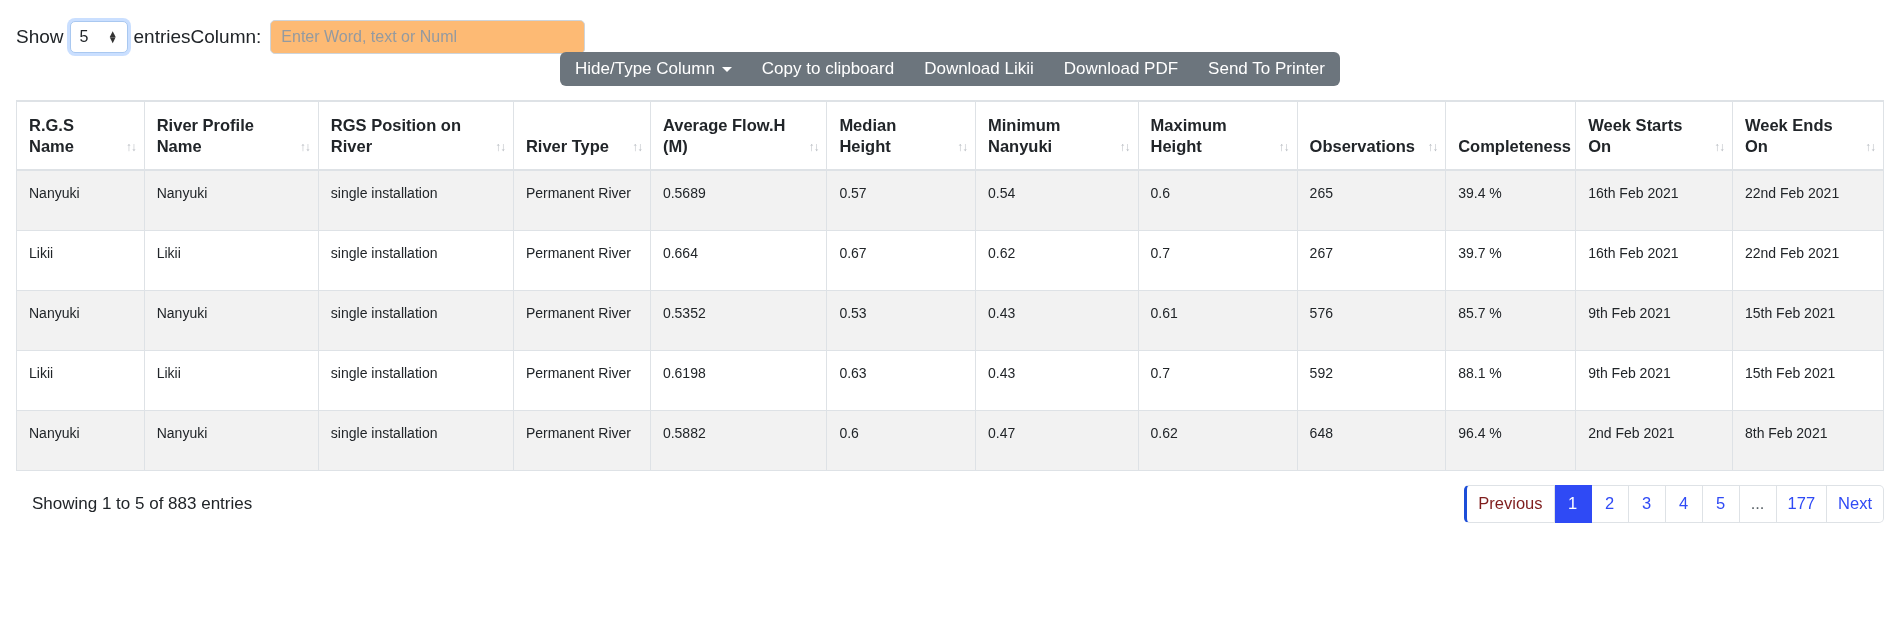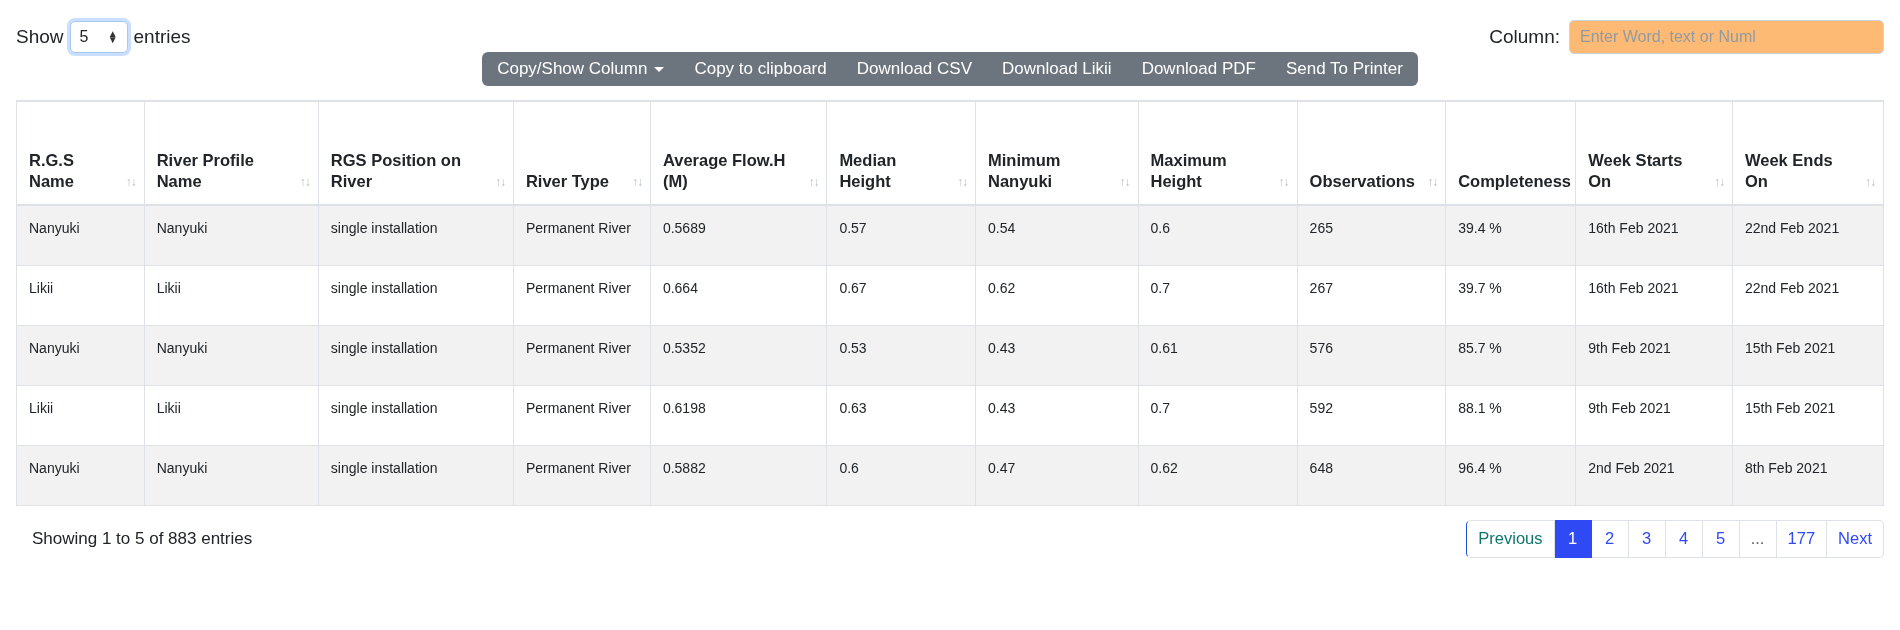--- a/index.html
+++ b/index.html
@@ -8,22 +8,22 @@
     width: 1900px; height: 630px;
     background: #ffffff;
     font-family: "Liberation Sans", sans-serif;
     color: #212529;
     overflow: hidden;
   }
   .page { width: 1900px; height: 630px; position: relative; padding: 0 16px; }
 
   
   .top-row {
-    display: flex; align-items: center; justify-content: space-between;
-    height: 56px; padding-top: 18px; gap: 44px;
+    display: flex; align-items: center; justify-content: flex-start;
+    height: 56px; padding-top: 18px;
   }
   .length-wrap { display: flex; align-items: center; font-size: 19px; color: #212529; }
   .length-wrap .lbl { white-space: nowrap; }
   .length-select {
     position: relative;
     margin: 0 6px;
     width: 58px; height: 32px;
     border: 1px solid #a9c8f0;
     border-radius: 5px;
     background: #fff;
@@ -82,21 +82,21 @@
     border-bottom: 2px solid #dee2e6;
     border-right: 1px solid #dee2e6;
     vertical-align: bottom;
     padding: 13px 12px 13px 12px;
     font-size: 16.5px; font-weight: bold;
     text-align: left; color: #212529;
     height: 68px;
     position: relative;
   }
   thead th:first-child { border-left: 1px solid #dee2e6; }
-  thead th .th-inner { display: block; padding-right: 22px; line-height: 1.25; margin-top: 35px; }
+  thead th .th-inner { display: block; padding-right: 22px; line-height: 1.25; }
   .sort-ic {
     position: absolute; right: 8px; bottom: 15px;
     font-size: 12px; color: #b8bcc2; letter-spacing: -1px;
     font-weight: normal;
   }
   tbody td {
     border-bottom: 1px solid #dee2e6;
     border-right: 1px solid #dee2e6;
     padding: 14px 12px;
     font-size: 14px; color: #212529;
@@ -122,21 +122,21 @@
   .info { font-size: 17px; color: #212529; }
   .pagination { display: flex; }
   .pg {
     min-width: 37px; height: 38px;
     border: 1px solid #dee2e6; border-left: 0;
     background: #fff; color: #2f4af5;
     font-size: 16.5px; font-family: "Liberation Sans", sans-serif;
     display: flex; align-items: center; justify-content: center;
     padding: 0 11px; cursor: pointer;
   }
-  .pg:first-child { border-left: 1px solid #1d4ed8; border-radius: 5px 0 0 5px; color: #0f766e; }
+  .pg:first-child { border-left: 3px solid #1d4ed8; border-radius: 5px 0 0 5px; color: #7f1d1d; }
   .pg:last-child { border-radius: 0 5px 5px 0; }
   .pg.active { background: #2f4af5; border-color: #2f4af5; color: #fff; }
   .pg.dots { color: #5a6268; }
 </style>
 </head>
 <body>
 
 <div class="page">
 
   <div class="top-row">
@@ -154,28 +154,25 @@
 
     <div class="search-wrap">
       <span class="lbl">Column:</span>
       <input class="search-input" type="text" placeholder="Enter Word, text or Numl" value="" style="">
     </div>
   </div>
 
   <div class="btn-bar-row">
     <div class="btn-bar">
         <button class="tb-btn">
-          <span>Copy/Show Column</span>
+          <span>Hide/Type Column</span>
           <span class="caret"></span>
         </button>
         <button class="tb-btn">
           <span>Copy to clipboard</span>
-        </button>
-        <button class="tb-btn">
-          <span>Download CSV</span>
         </button>
         <button class="tb-btn">
           <span>Download Likii</span>
         </button>
         <button class="tb-btn">
           <span>Download PDF</span>
         </button>
         <button class="tb-btn">
           <span>Send To Printer</span>
         </button>

